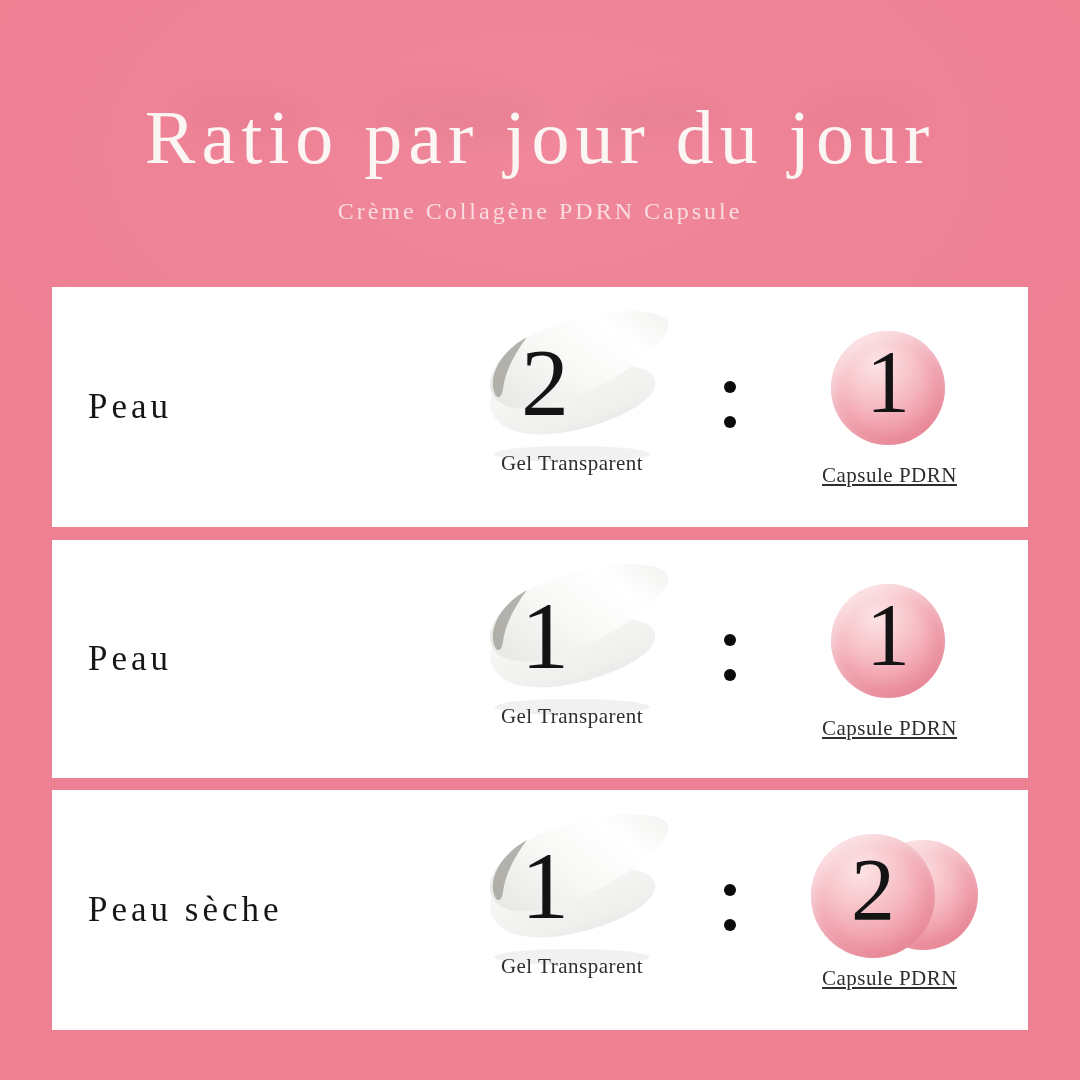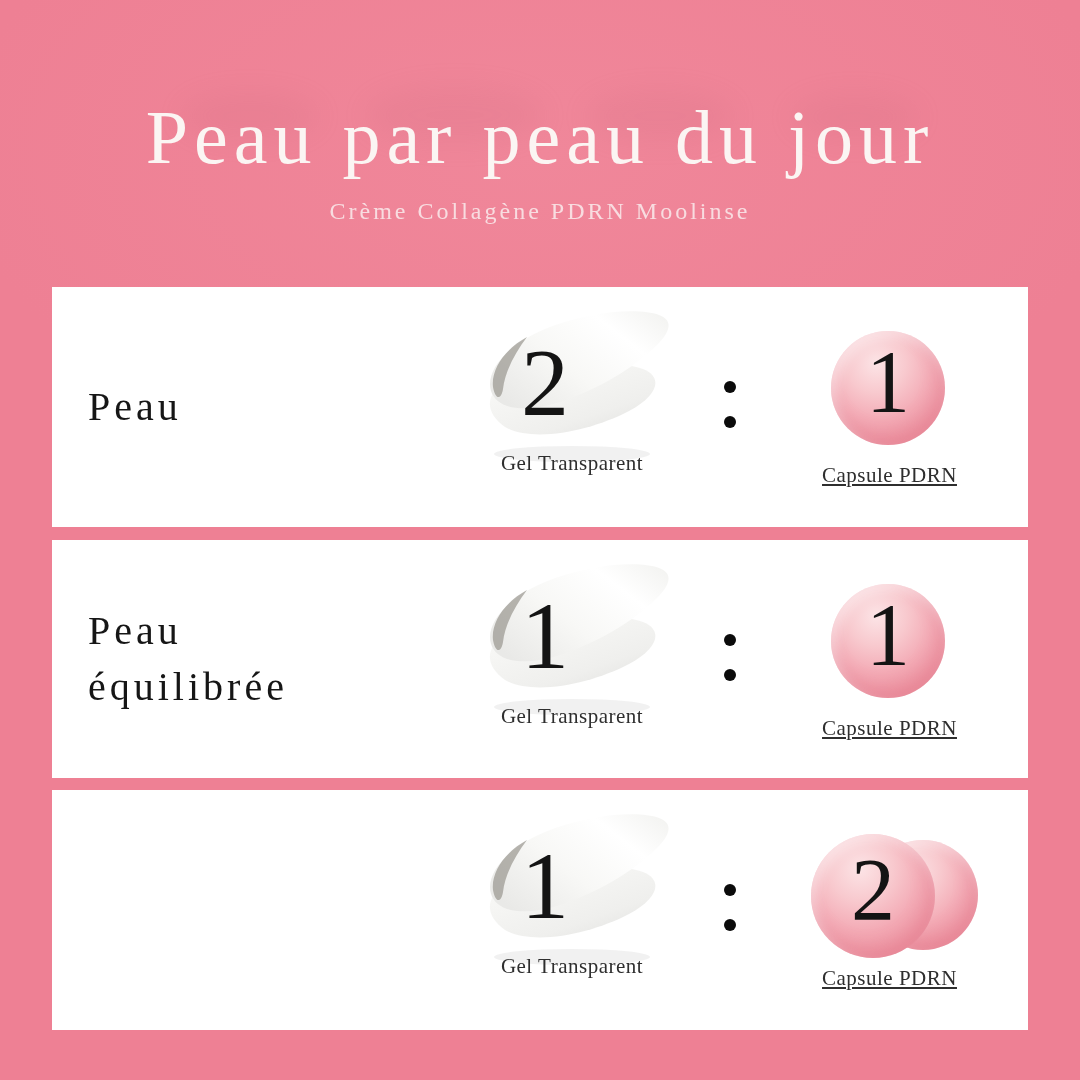--- a/index.html
+++ b/index.html
@@ -23,21 +23,21 @@
   .subtitle{position:absolute;left:0;top:198px;width:1080px;text-align:center;
     font-size:24px;letter-spacing:3px;color:var(--subtitle-text);}
 
   
   .card{position:absolute;left:52px;width:976px;background:var(--card);}
   .card-0{top:287px;height:240px;}
   .card-1{top:540px;height:238px;}
   .card-2{top:790px;height:240px;}
 
   .skin{position:absolute;left:36px;top:50%;transform:translateY(-50%);
-    font-size:40px;letter-spacing:4px;color:var(--dark-text);line-height:56px;}
+    font-size:35px;letter-spacing:4px;color:var(--dark-text);line-height:56px;}
   .skin span{display:block;}
 
   .smear-box{position:absolute;left:415px;top:20px;width:210px;height:160px;}
   .smear-box svg{position:absolute;left:0;top:0;width:210px;height:160px;}
   .count{font-weight:400;color:var(--number-text);}
   .gel-count{position:absolute;left:78px;top:76px;transform:translate(-50%,-50%);
     font-size:96px;line-height:1;}
   .gel-label{position:absolute;left:415px;top:164px;width:210px;text-align:center;
     font-size:21px;letter-spacing:.5px;color:var(--label-text);}
 
@@ -59,22 +59,22 @@
 </head>
 <body>
 
 <div class="poster">
 
   <div class="ghost g1"></div>
   <div class="ghost g2"></div>
   <div class="ghost g3"></div>
   <div class="ghost g4"></div>
 
-  <h1 class="title">Peau par peau du jour</h1>
-  <p class="subtitle">Crème Collagène PDRN Moolinse</p>
+  <h1 class="title">Ratio par jour du jour</h1>
+  <p class="subtitle">Crème Collagène PDRN Capsule</p>
 
   <section class="card card-0">
     <div class="skin">
       <span>Peau</span>
     </div>
     <div class="smear-box">
       <svg viewBox="0 0 210 160" aria-hidden="true">
         <defs>
           <linearGradient id="smA0" x1="0%" y1="80%" x2="100%" y2="10%">
             <stop offset="0%" stop-color="#e9e9e7"></stop>
@@ -104,21 +104,20 @@
       <div class="sphere sphere-single">
         <div class="count capsule-count">1</div>
       </div>
     </div>
     <div class="capsule-label">Capsule PDRN</div>
   </section>
 
   <section class="card card-1">
     <div class="skin">
       <span>Peau</span>
-      <span>équilibrée</span>
     </div>
     <div class="smear-box">
       <svg viewBox="0 0 210 160" aria-hidden="true">
         <defs>
           <linearGradient id="smA1" x1="0%" y1="80%" x2="100%" y2="10%">
             <stop offset="0%" stop-color="#e9e9e7"></stop>
               <stop offset="40%" stop-color="#f8f8f6"></stop>
             <stop offset="75%" stop-color="#ffffff"></stop>
               <stop offset="100%" stop-color="#f4f4f2"></stop>
           </linearGradient>
@@ -142,20 +141,24 @@
       </div>
     <div class="sphere-area">
       <div class="sphere sphere-single">
         <div class="count capsule-count">1</div>
       </div>
     </div>
     <div class="capsule-label">Capsule PDRN</div>
   </section>
 
   <section class="card card-2">
+    <div class="skin">
+      <span>Peau sèche</span>
+      <span></span>
+    </div>
     <div class="smear-box">
       <svg viewBox="0 0 210 160" aria-hidden="true">
         <defs>
           <linearGradient id="smA2" x1="0%" y1="80%" x2="100%" y2="10%">
             <stop offset="0%" stop-color="#e9e9e7"></stop>
               <stop offset="40%" stop-color="#f8f8f6"></stop>
             <stop offset="75%" stop-color="#ffffff"></stop>
               <stop offset="100%" stop-color="#f4f4f2"></stop>
           </linearGradient>
           <linearGradient id="smB2" x1="10%" y1="0%" x2="90%" y2="100%">

